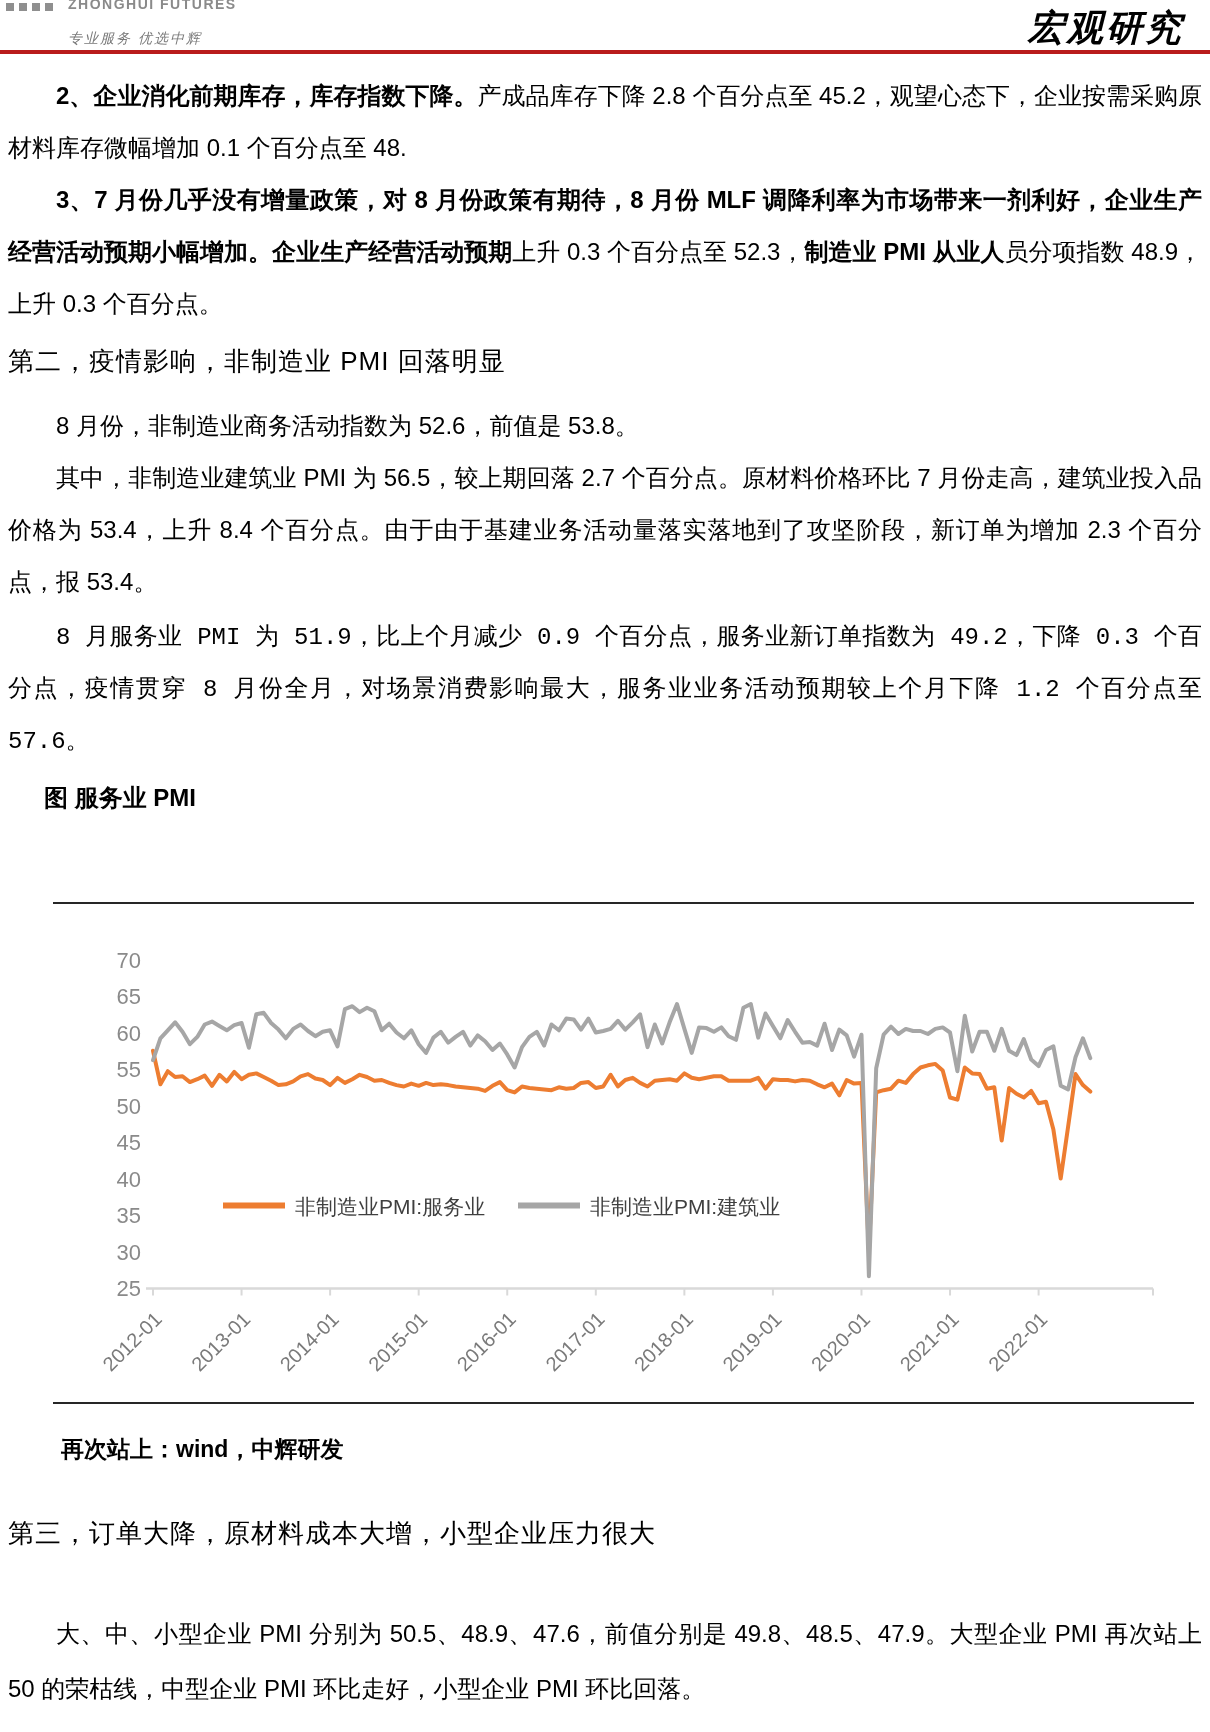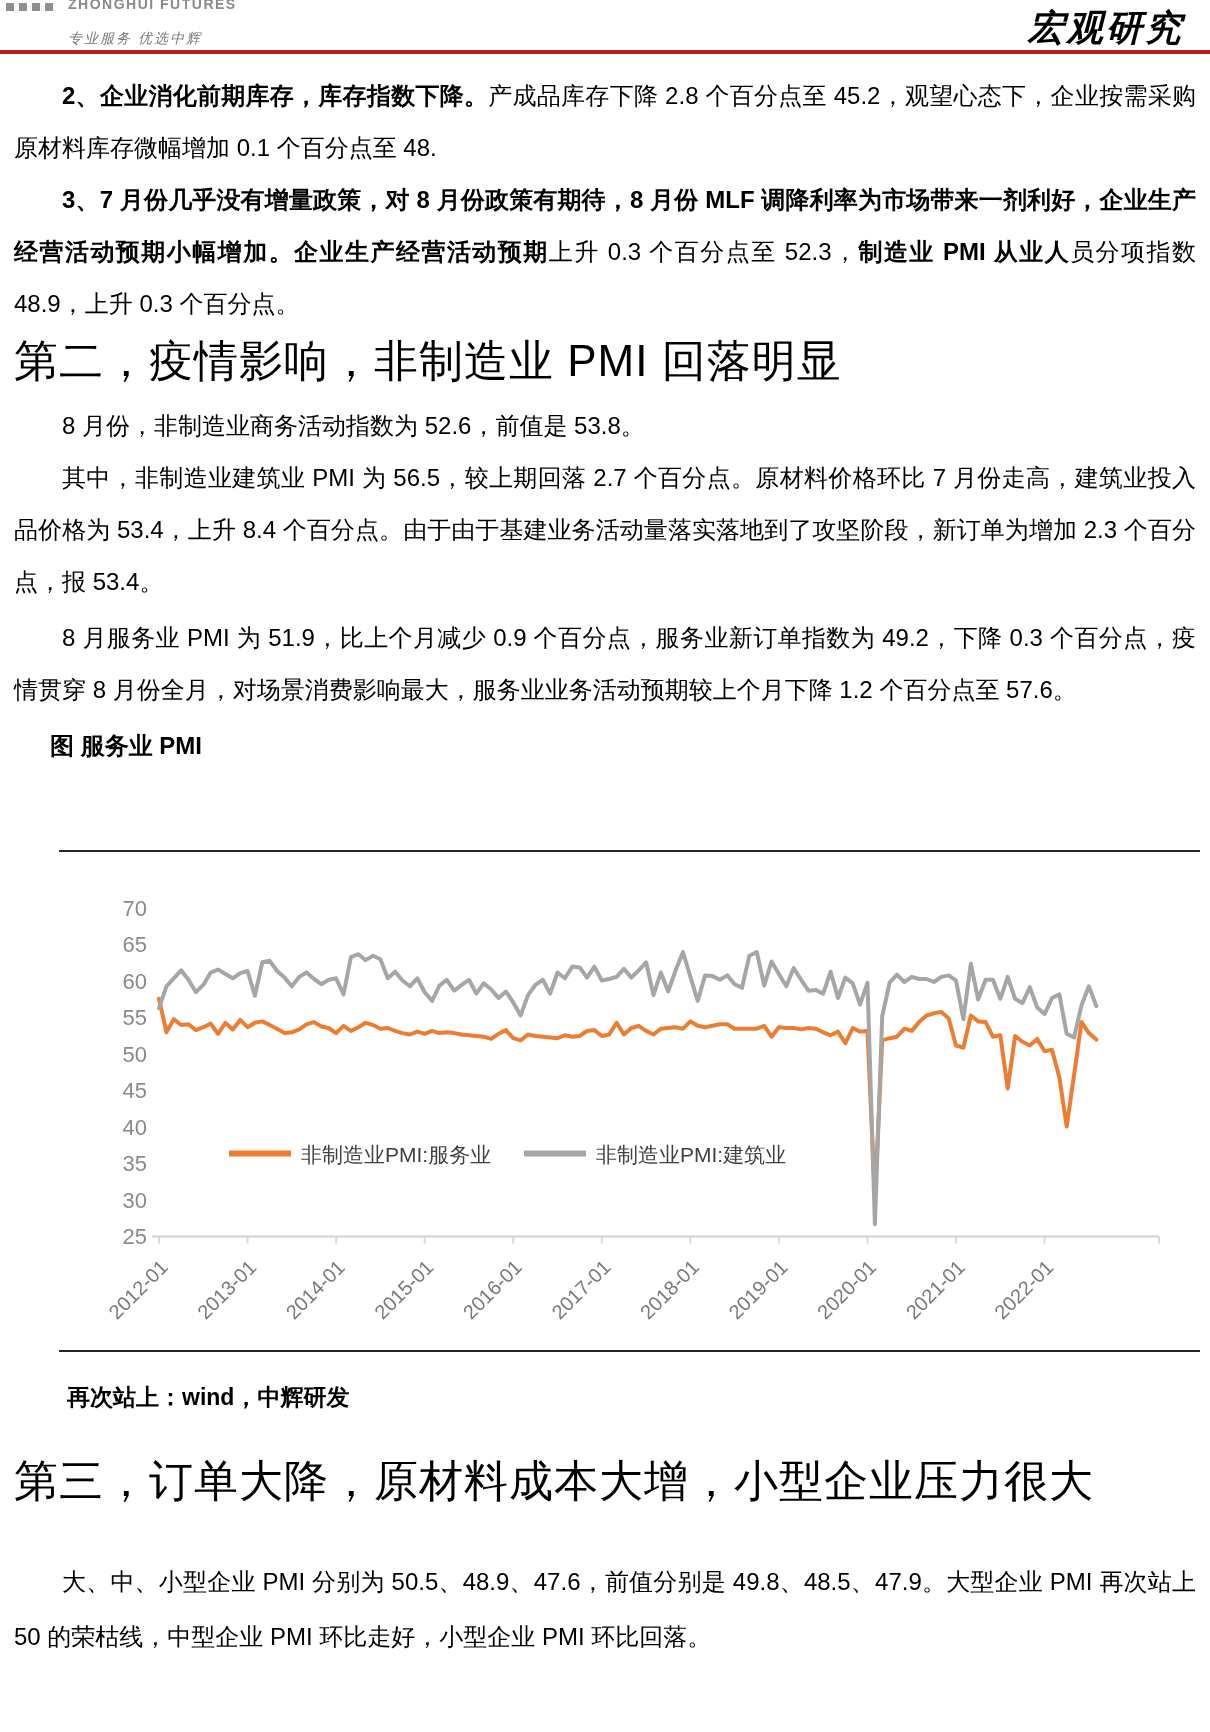--- a/index.html
+++ b/index.html
@@ -17,27 +17,27 @@
   .logo-mark{width:50px;height:48px;position:relative;flex:0 0 auto;}
   .sq{position:absolute;width:8px;height:8px;background:#8f8f8f;}
   .bar{position:absolute;width:9px;height:30px;background:#e3000f;top:1px;}
   .brand-block{display:flex;flex-direction:column;}
   .brand-cn{font-size:31px;font-weight:bold;color:#6b6b6b;letter-spacing:4px;line-height:30px;margin-top:-2px;}
   .brand-sub{display:flex;align-items:baseline;gap:18px;flex-direction:column;}
   .brand-en{font-size:14px;color:#8a8a8a;letter-spacing:1.5px;font-weight:bold;}
   .brand-slogan{font-size:14px;color:#7a7a7a;font-style:italic;letter-spacing:2px;}
   .report-type{font-size:36px;font-weight:bold;font-style:italic;letter-spacing:3px;color:#000;line-height:40px;}
   
-  .content{padding:0 14px;font-size:24px;line-height:52px;text-align:justify;}
+  .content{padding:0 8px;font-size:24px;line-height:52px;text-align:justify;}
   .para{margin:0;text-indent:48px;}
   .para.mt16{margin-top:16px;}
   .para.mt14{margin-top:14px;}
-  .para.mt4{margin-top:4px;}
+  .para.mt4{margin-top:4px;font-family:Liberation Mono, monospace;}
   .b{font-weight:bold;}
-  .section-heading{font-size:44px;font-weight:normal;line-height:50px;margin:6px 0 0 0;text-indent:0;letter-spacing:1px;}
+  .section-heading{font-size:26px;font-weight:normal;line-height:50px;margin:6px 0 0 0;text-indent:0;letter-spacing:1px;}
   .section-heading.h3{margin-top:44px;}
   .fig-caption{font-weight:bold;font-size:24px;line-height:32px;margin:14px 0 0 36px;text-indent:0;text-align:left;}
   
   .chart-block{
     margin:88px 0 0 45px;width:1141px;
     border-top:2px solid #262626;border-bottom:2px solid #262626;
   }
   .chart-block svg{display:block;}
   .source-line{font-weight:bold;font-size:23px;line-height:30px;margin:30px 0 0 53px;text-indent:0;text-align:left;}
   .last-para{margin-top:48px;line-height:55px;}

